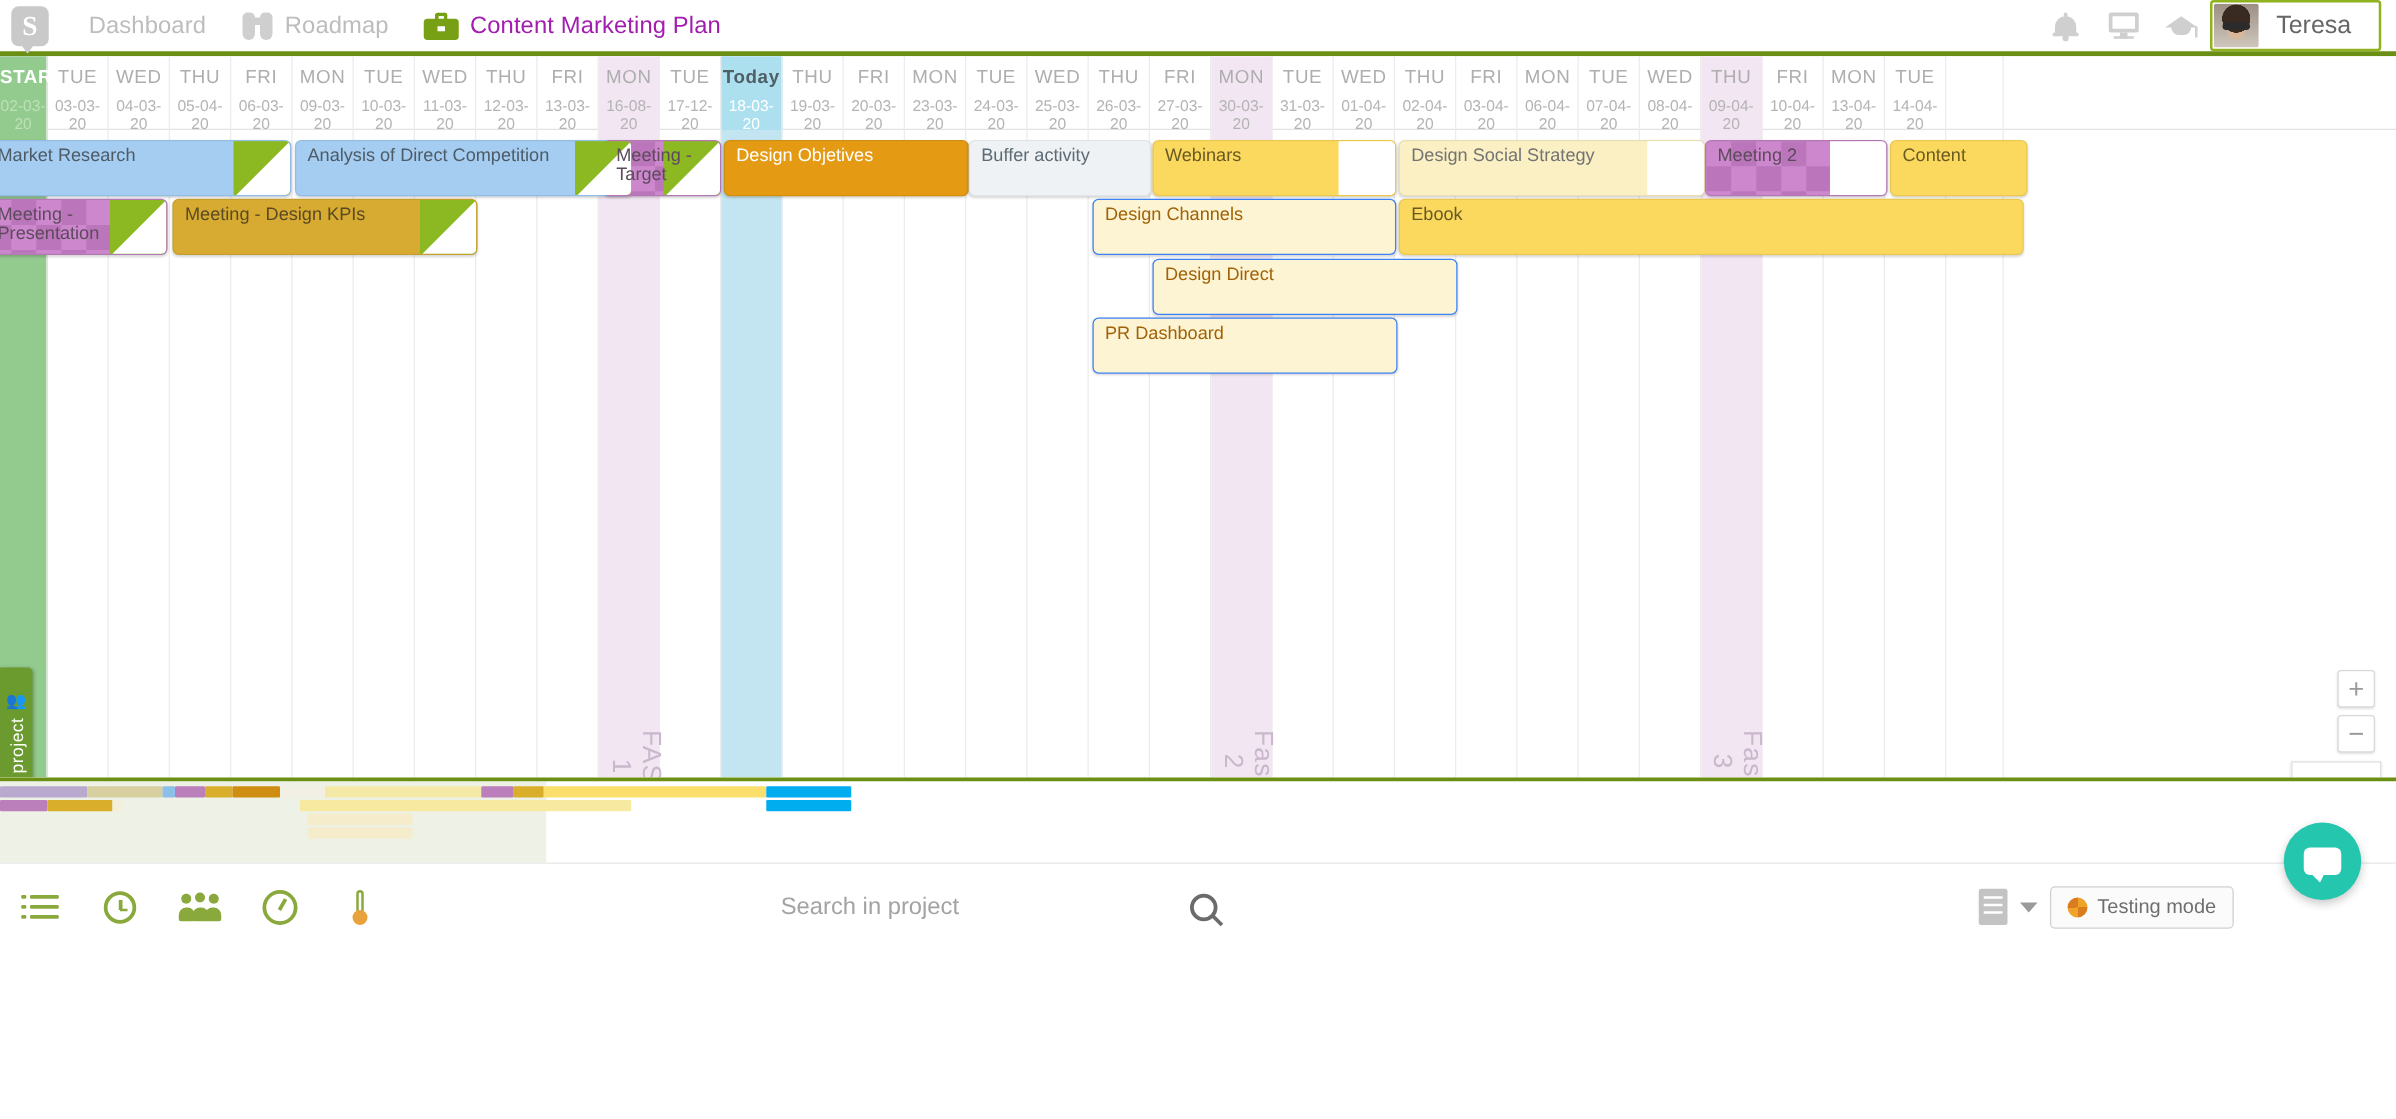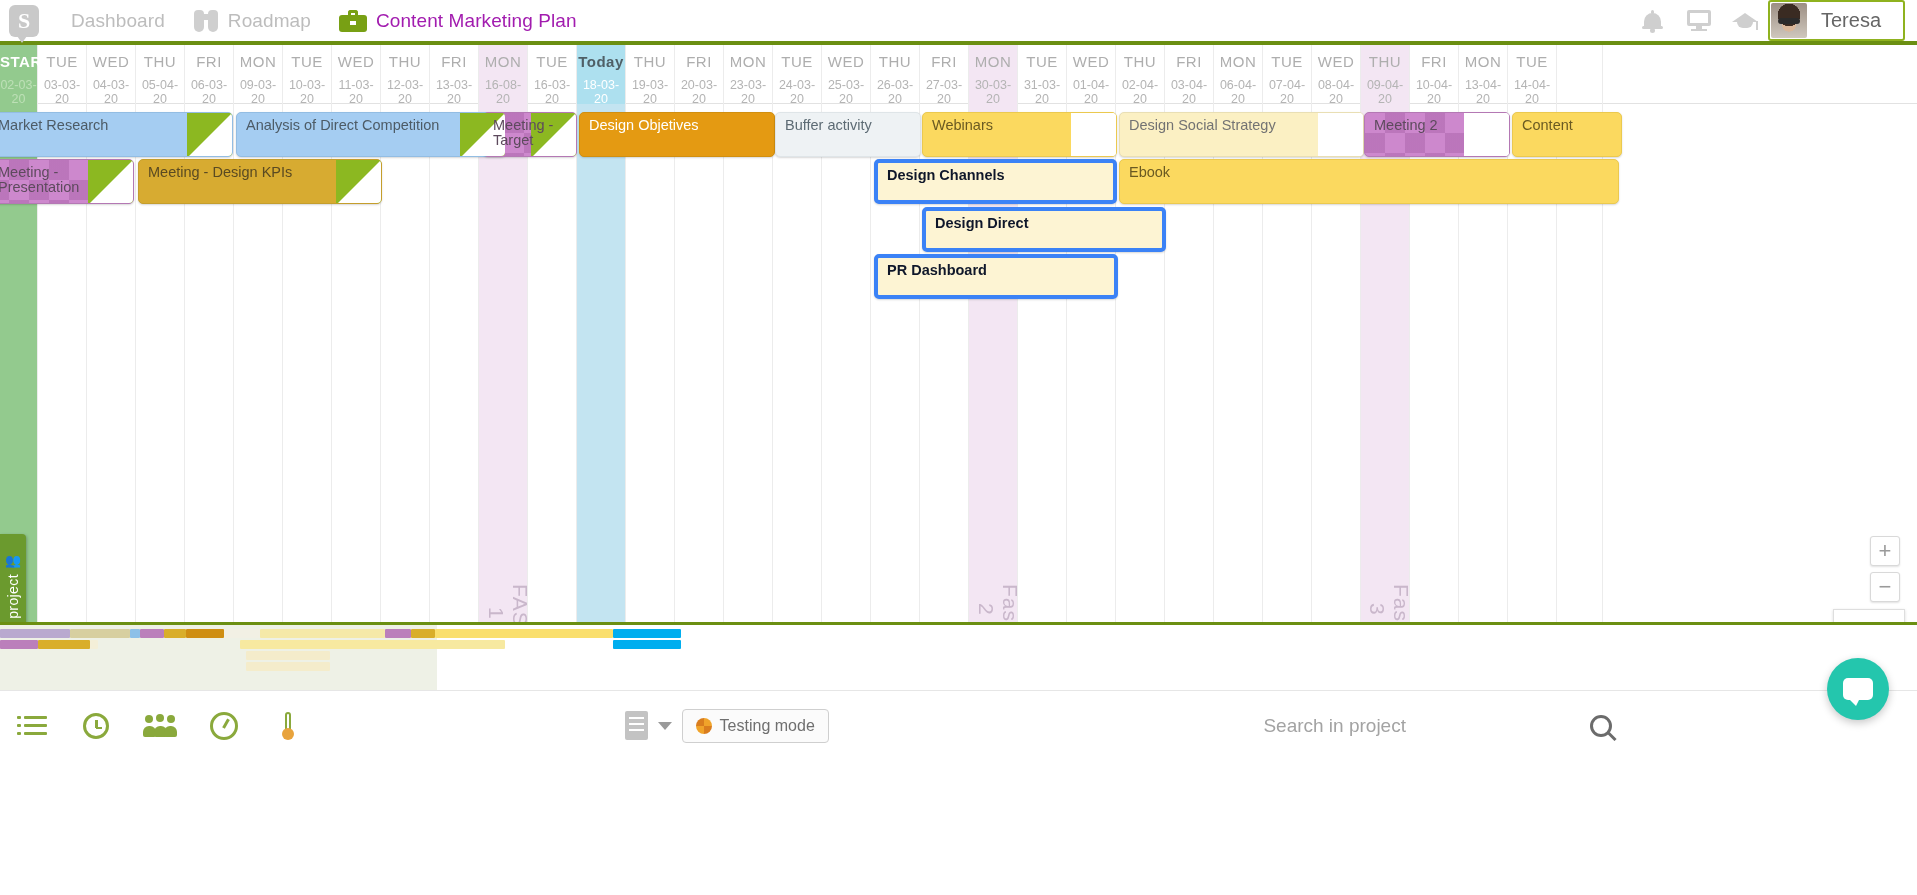--- a/index.html
+++ b/index.html
@@ -117,21 +117,21 @@
   .bar {
     position:absolute; border-radius:5px; font-size:14.5px; overflow:hidden;
     box-shadow:0 1px 2px rgba(0,0,0,.16); cursor:pointer;
   }
   .bar .t { position:relative; z-index:3; padding:5px 8px 0 9px; line-height:15px; }
   .b-blue { background:#a5cdf2; color:#4d5b66; border:1px solid #93bde3; }
   .b-orange { background:#e49a12; color:#ffffff; border:1px solid #d18f10; }
   .b-gold { background:#d7ab31; color:#5a4a22; border:1px solid #c59e2c; }
   .b-yellow { background:#fbd95f; color:#6a5a22; border:1px solid #ebc94f; }
   .b-cream { background:#fbf0c3; color:#737373; border:1px solid #e9dfb4; }
-  .b-cream2 { background:#fdf4d3; color:#0f172a; border:4px solid #3b82f6;font-weight:bold; }
+  .b-cream2 { background:#fdf4d3; color:#a16207; border:1px solid #3b82f6; }
   .b-gray { background:#eef2f4; color:#5d6b74; border:1px solid #dfe5e8; }
   .b-purple {
     color:#5d4a5d; border:1px solid #b478b4;
     background-color:#cd88cd;
     background-image:
       linear-gradient(45deg, rgba(150,80,150,.32) 25%, transparent 25%, transparent 75%, rgba(150,80,150,.32) 75%),
       linear-gradient(45deg, rgba(150,80,150,.32) 25%, transparent 25%, transparent 75%, rgba(150,80,150,.32) 75%);
     background-size:40px 40px; background-position:0 0, 20px 20px;
   }
   .tri-green { position:absolute; top:0; right:0; z-index:2;
@@ -322,21 +322,21 @@
     <div class="daycol" style="width: 49px;">
       <div class="dow">FRI</div>
       <div class="dt">13-03-20</div>
     </div>
     <div class="daycol phase" style="width: 49px;">
       <div class="dow">MON</div>
       <div class="dt">16-08-20</div>
     </div>
     <div class="daycol" style="width: 49px;">
       <div class="dow">TUE</div>
-      <div class="dt">16-03-20</div>
+      <div class="dt">17-12-20</div>
     </div>
     <div class="daycol today" style="width: 49px;">
       <div class="dow">Today</div>
       <div class="dt">18-03-20</div>
     </div>
     <div class="daycol" style="width: 49px;">
       <div class="dow">THU</div>
       <div class="dt">19-03-20</div>
     </div>
     <div class="daycol" style="width: 49px;">
@@ -595,34 +595,34 @@
   <div class="bt-ic">
     <span class="gauge-ic"></span>
   </div>
   <div class="bt-ic">
     <span class="therm-ic">
       <span class="tube"></span>
         <span class="bulb"></span>
     </span>
   </div>
 
+  <div id="searchwrap">
+    <input id="searchinput" type="text" placeholder="Search in project" style="">
+    <span class="search-ic"></span>
+  </div>
+
   <div id="rightbtns">
     <span class="doc-ic">
       <i style="top:6px"></i>
         <i style="top:12px"></i>
         <i style="top:18px"></i>
     </span>
     <span class="caret"></span>
     <div id="testbtn">
       <span class="dot"></span>
       <span>Testing mode</span>
     </div>
   </div>
-
-  <div id="searchwrap">
-    <input id="searchinput" type="text" placeholder="Search in project" style="">
-    <span class="search-ic"></span>
-  </div>
 </div>
 
 <div id="chatbubble">
   <span class="cb"></span>
 </div>
 
 </body></html>

